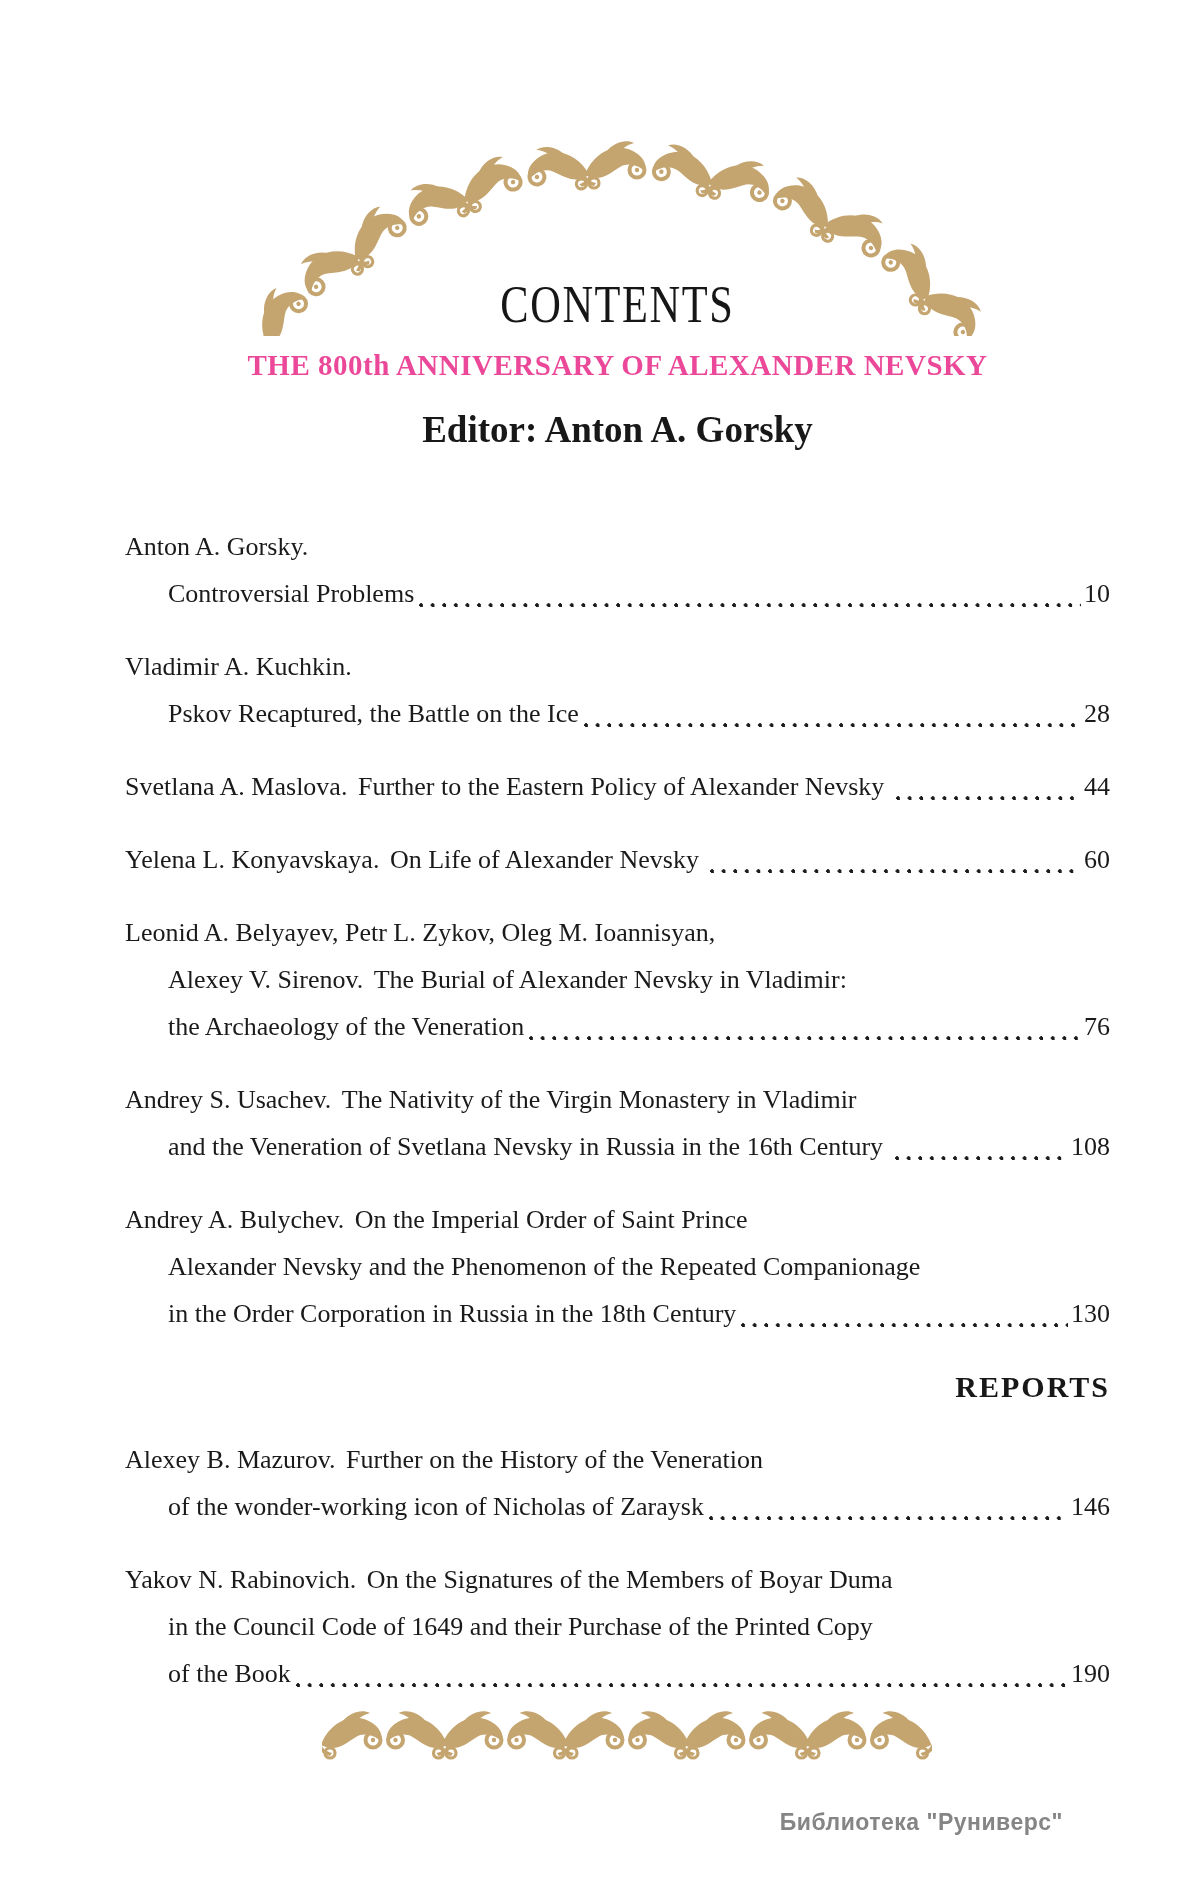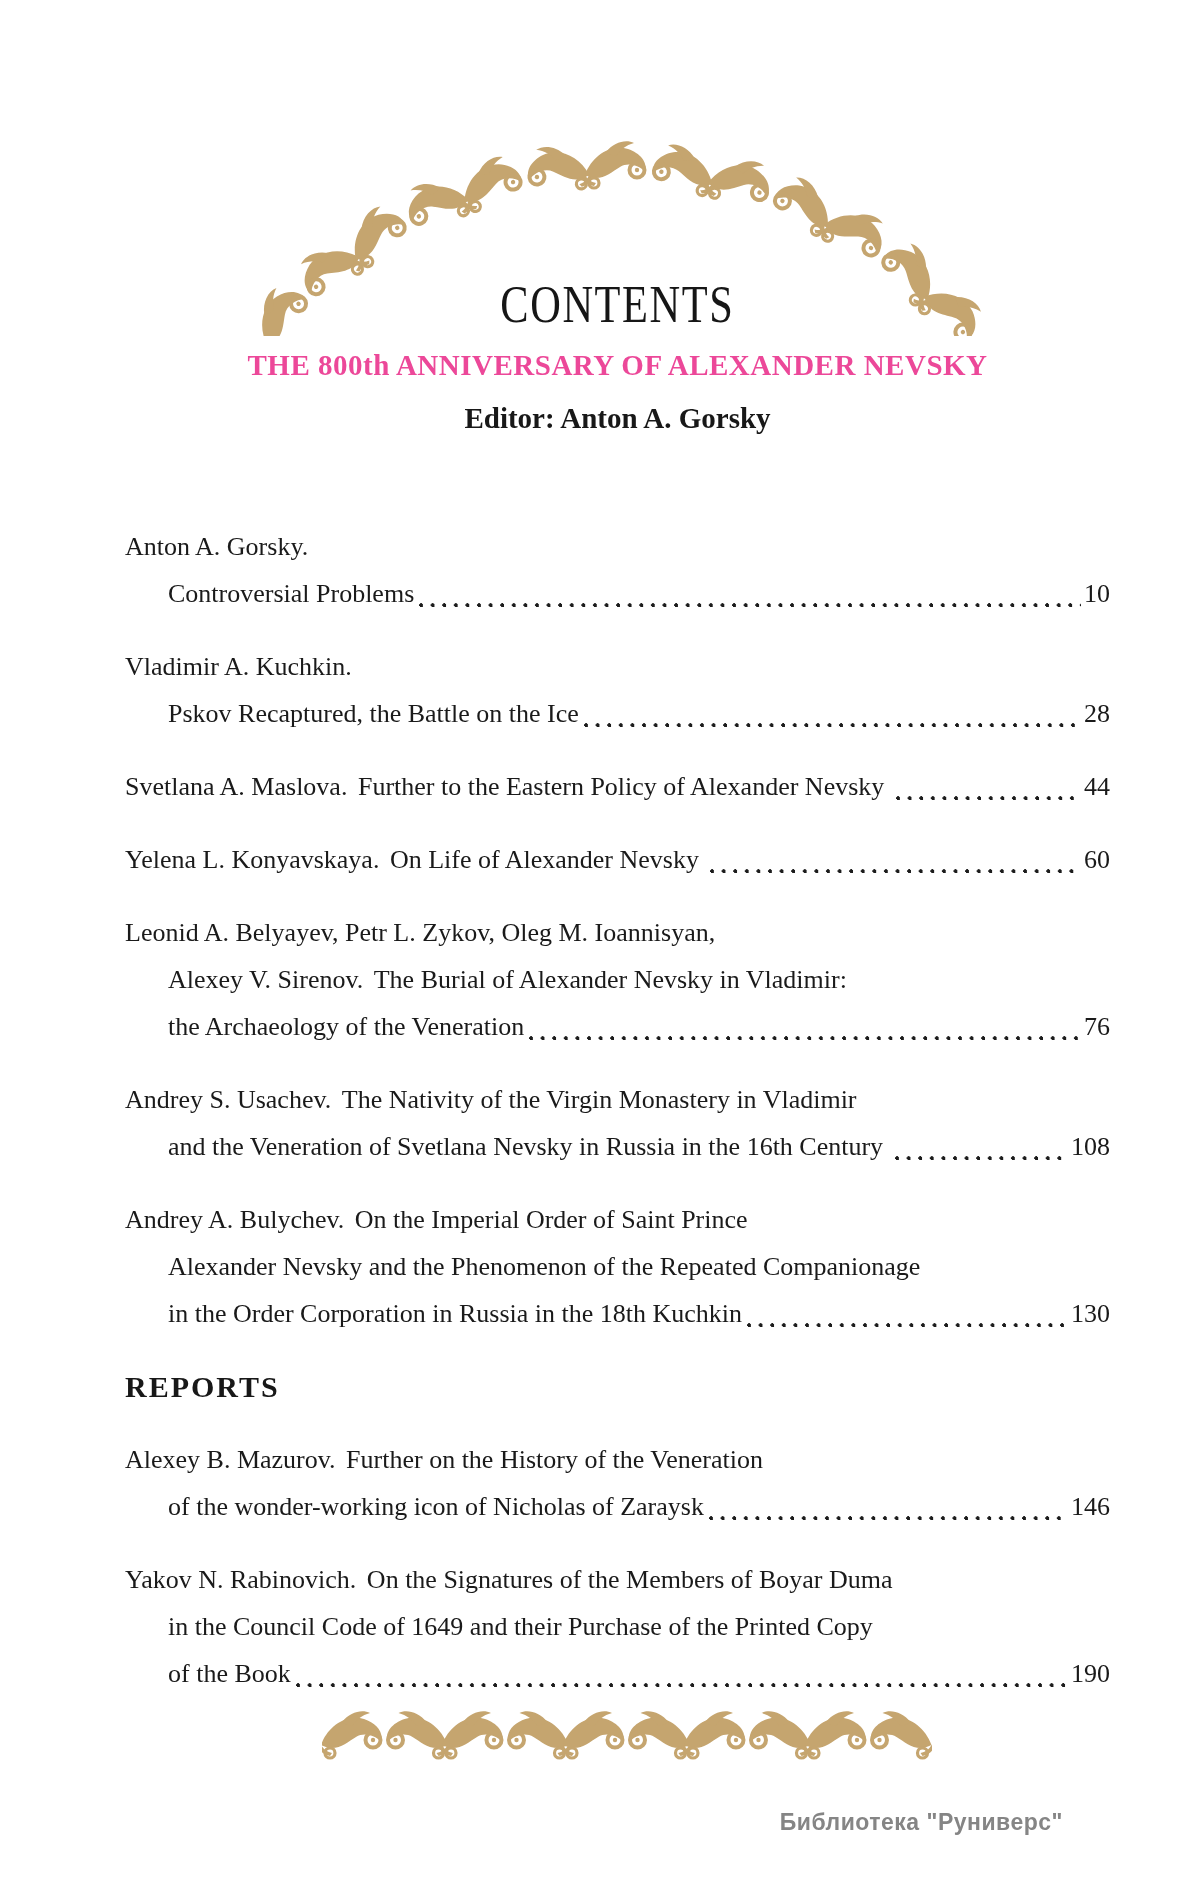--- a/index.html
+++ b/index.html
@@ -26,22 +26,22 @@
     color:#161616;
   }
   .subtitle{
     margin-top:16px;
     font-size:29px;line-height:34px;font-weight:700;
     letter-spacing:0.5px;
     white-space:nowrap;
     color:#ec4899;
   }
   .editor{
-    margin-top:20px;
-    font-size:29px;line-height:32px;font-weight:700;
+    margin-top:32px;
+    font-size:37px;line-height:32px;font-weight:700;
     color:#181818;
   }
   
   .toc{
     position:absolute;left:125px;top:523px;width:985px;
     font-size:26px;
   }
   .entry{margin:0 0 26px 0;}
   .line{
     display:flex;align-items:baseline;
@@ -55,21 +55,21 @@
     align-self:stretch;position:relative;
   }
   .leader::after{
     content:"";position:absolute;left:5px;right:3px;bottom:9px;height:5px;
     background-image:radial-gradient(circle at 2.2px 2.2px, #1c1c1c 1.8px, transparent 2.1px);
     background-size:11.6px 5px;
     background-repeat:repeat-x;
   }
   .page-num{flex:0 0 auto;font-family:Liberation Serif, serif;}
   .toc-heading{
-    text-align:left;
+    text-align:right;
     font-weight:700;font-size:30px;line-height:47px;
     letter-spacing:2px;
     margin:14px 0 26px 0;
     color:#181818;
   }
   
   .orn{position:absolute;color:var(--orn,#c5a56f);}
   .orn-top{left:250px;top:136px;}
   .orn-bottom{left:322px;top:1709px;}
   
@@ -138,21 +138,21 @@
         <div class="line indent"><span class="b">Alexey V. Sirenov. </span><span>The Burial of Alexander Nevsky in Vladimir:</span></div>
         <div class="line indent"><span>the Archaeology of the Veneration</span><span class="leader"></span><span class="page-num">76</span></div>
       </div>
       <div class="entry">
         <div class="line"><span class="b">Andrey S. Usachev. </span><span>The Nativity of the Virgin Monastery in Vladimir</span></div>
         <div class="line indent"><span>and the Veneration of Svetlana Nevsky in Russia in the 16th Century </span><span class="leader"></span><span class="page-num">108</span></div>
       </div>
       <div class="entry">
         <div class="line"><span class="b">Andrey A. Bulychev. </span><span>On the Imperial Order of Saint Prince</span></div>
         <div class="line indent"><span>Alexander Nevsky and the Phenomenon of the Repeated Companionage</span></div>
-        <div class="line indent"><span>in the Order Corporation in Russia in the 18th Kuchkin</span><span class="leader"></span><span class="page-num">130</span></div>
+        <div class="line indent"><span>in the Order Corporation in Russia in the 18th Century</span><span class="leader"></span><span class="page-num">130</span></div>
       </div>
       <div class="toc-heading">REPORTS</div>
       <div class="entry">
         <div class="line"><span class="b">Alexey B. Mazurov. </span><span>Further on the History of the Veneration</span></div>
         <div class="line indent"><span>of the wonder-working icon of Nicholas of Zaraysk</span><span class="leader"></span><span class="page-num">146</span></div>
       </div>
       <div class="entry">
         <div class="line"><span class="b">Yakov N. Rabinovich. </span><span>On the Signatures of the Members of Boyar Duma</span></div>
         <div class="line indent"><span>in the Council Code of 1649 and their Purchase of the Printed Copy</span></div>
         <div class="line indent"><span>of the Book</span><span class="leader"></span><span class="page-num">190</span></div>

